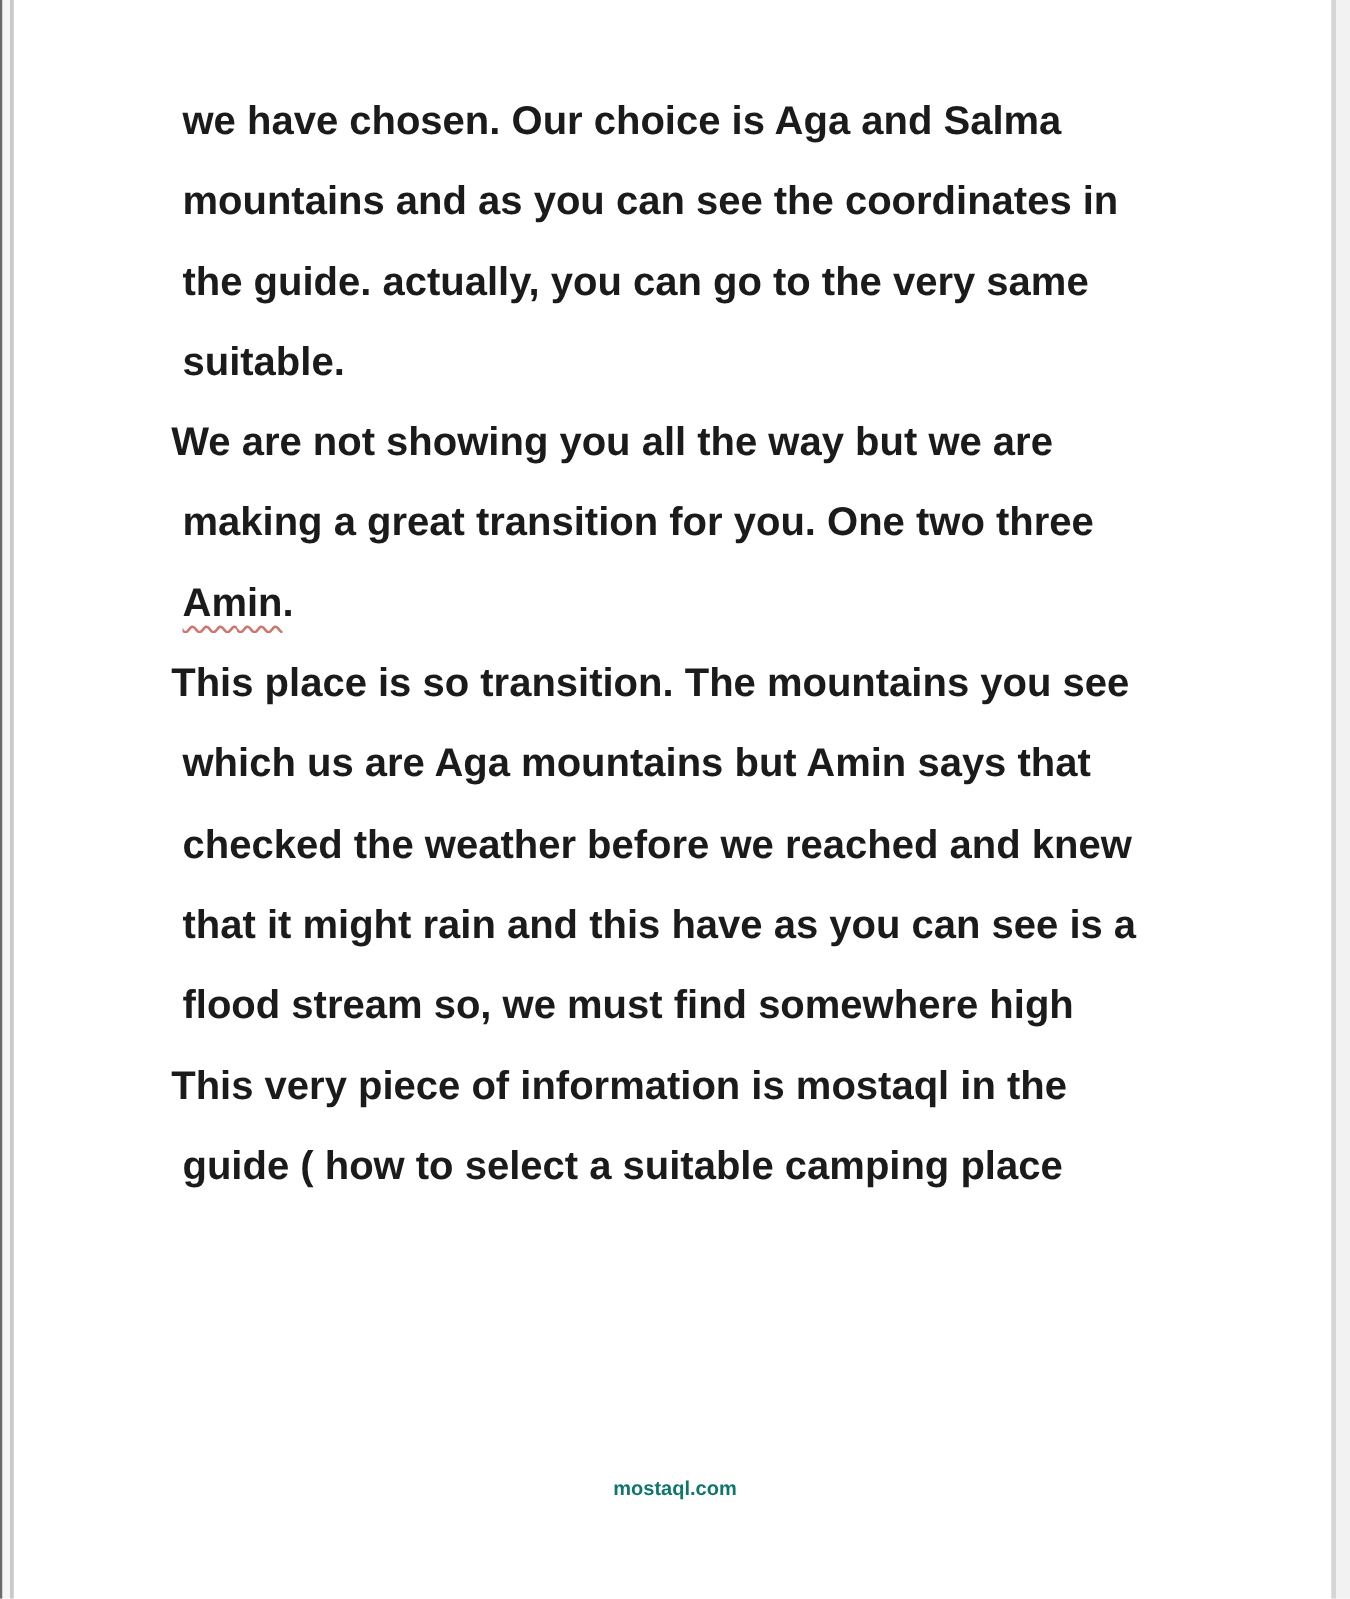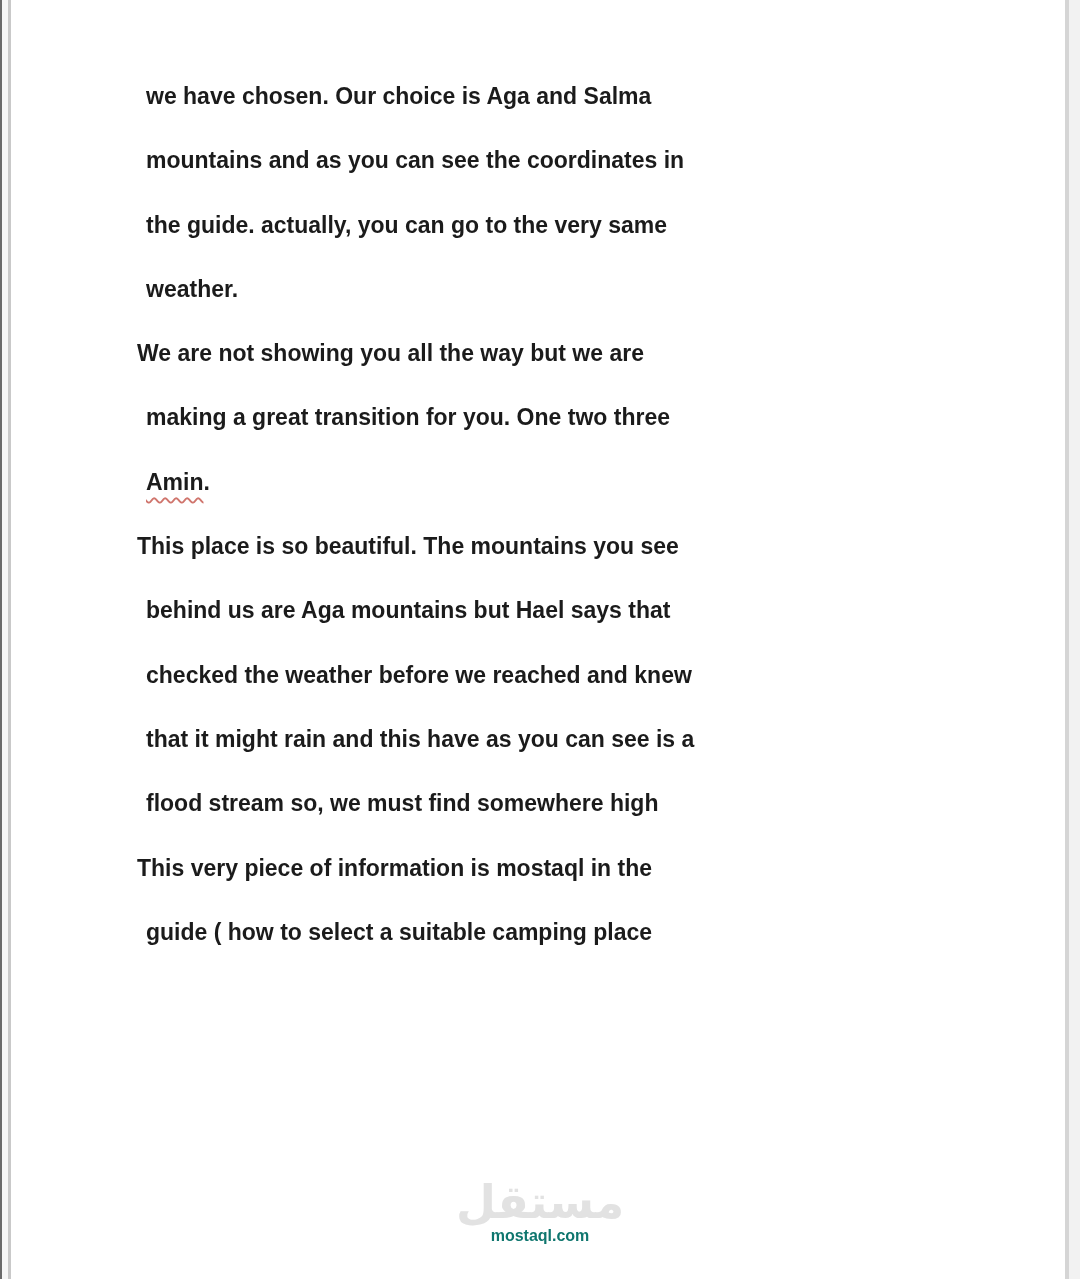--- a/index.html
+++ b/index.html
@@ -19,21 +19,21 @@
   .edge-right-line  { position:absolute; right:11px; top:0; width:4px;  height:100%; background:#d5d5d5; }
   .edge-right-strip { position:absolute; right:0;    top:0; width:11px; height:100%; background:#f2f2f2; }
 
   
   .doc-content {
     position: absolute;
     left: 137px;
     top: 64px;
     font-family: "Liberation Sans", sans-serif;
     font-weight: 700;
-    font-size: 23px;
+    font-size: 32px;
     color: #1b1b1b;
     letter-spacing: 0px;
   }
   .line {
     height: 64.3px;
     line-height: 64.3px;
     white-space: nowrap;
   }
   .cont { padding-left: 9px; }
   .squiggle {
@@ -75,29 +75,28 @@
 <div class="edge-left-dark"></div>
 <div class="edge-left-gap"></div>
 <div class="edge-left-mid"></div>
 <div class="edge-right-line"></div>
 <div class="edge-right-strip"></div>
 
 <div class="doc-content">
   <div class="line cont"><span>we have chosen. Our choice is Aga and Salma</span></div>
   <div class="line cont"><span>mountains and as you can see the coordinates in</span></div>
   <div class="line cont"><span>the guide. actually, you can go to the very same</span></div>
-  <div class="line cont"><span>weather.</span></div>
+  <div class="line cont"><span>suitable.</span></div>
   <div class="line"><span>We are not showing you all the way but we are</span></div>
   <div class="line cont"><span>making a great transition for you. One two three</span></div>
   <div class="line cont"><span class="squiggle">Amin</span><span>.</span></div>
-  <div class="line"><span>This place is so beautiful. The mountains you see</span></div>
-  <div class="line cont"><span>behind us are Aga mountains but Hael says that</span></div>
+  <div class="line"><span>This place is so transition. The mountains you see</span></div>
+  <div class="line cont"><span>which us are Aga mountains but Amin says that</span></div>
   <div class="line cont"><span>checked the weather before we reached and knew</span></div>
   <div class="line cont"><span>that it might rain and this have as you can see is a</span></div>
   <div class="line cont"><span>flood stream so, we must find somewhere high</span></div>
   <div class="line"><span>This very piece of information is mostaql in the</span></div>
   <div class="line cont"><span>guide ( how to select a suitable camping place</span></div>
 </div>
 
 <div class="watermark">
-  <div class="watermark-logo">مستقل</div>
   <div class="watermark-site">mostaql.com</div>
 </div>
 
 </body></html>

